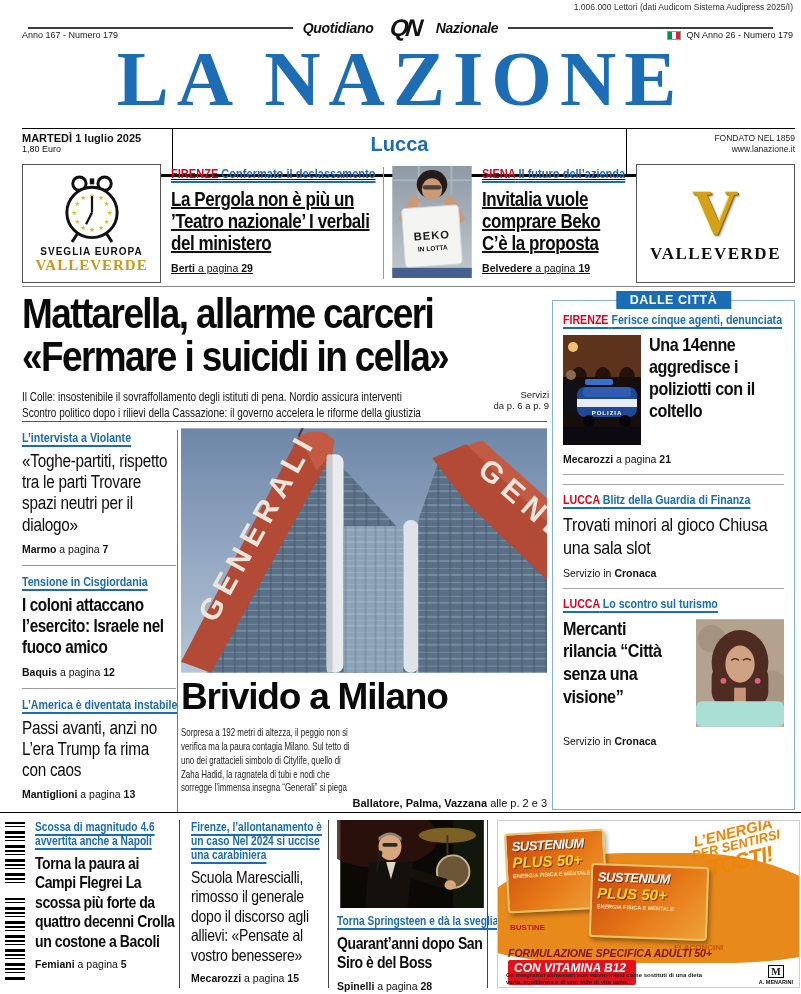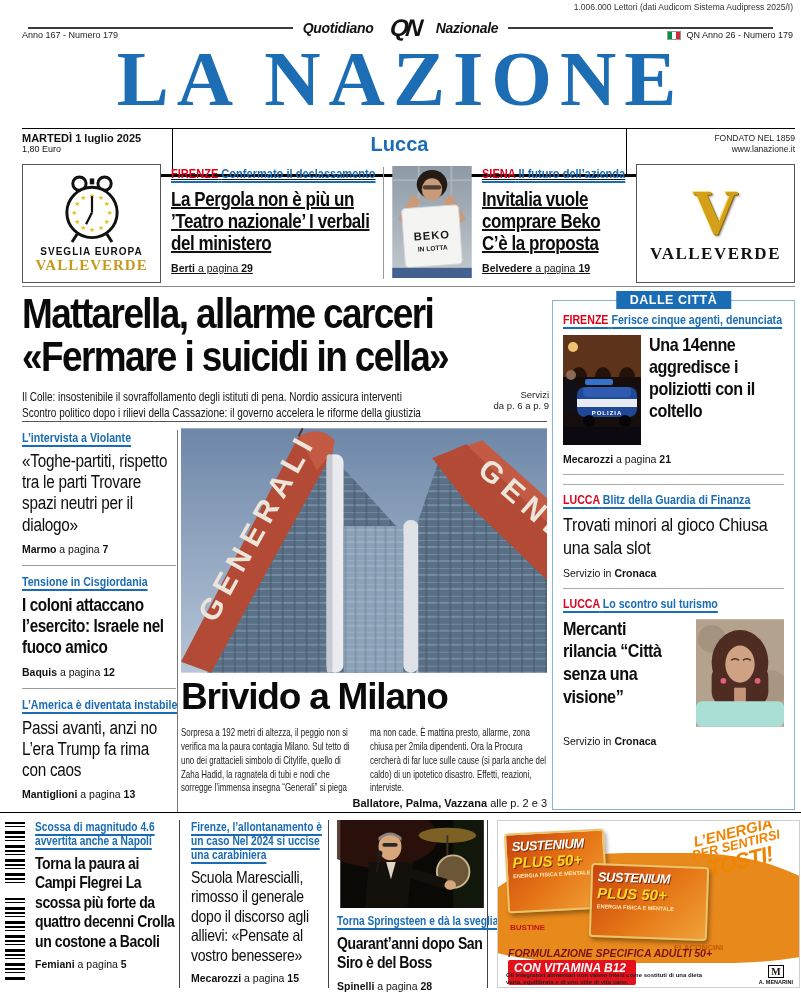--- a/index.html
+++ b/index.html
@@ -321,23 +321,20 @@
       <line x1="118" y1="8" x2="122" y2="0" stroke="#5a3028" stroke-width="2"></line>
     </svg>
   </div>
 
   <div class="abs milano">
     <div class="milano-h">Brivido a Milano</div>
     <div class="milano-cols">
       <div class="milano-col">
           <div class="txt sq72">Sorpresa a 192 metri di altezza, il peggio non si verifica ma la paura contagia Milano. Sul tetto di uno dei grattacieli simbolo di Citylife, quello di Zaha Hadid, la ragnatela di tubi e nodi che sorregge l’immensa insegna “Generali” si piega</div>
         </div>
-      <div class="milano-col">
-          <div class="txt sq72">ma non cade. È mattina presto, allarme, zona chiusa per 2mila dipendenti. Ora la Procura cercherà di far luce sulle cause (si parla anche del caldo) di un ipotetico disastro. Effetti, reazioni, interviste.</div>
-        </div>
     </div>
     <div class="byline milano-by"><b>Ballatore, Palma, Vazzana</b> <span>alle p. 2 e 3</span></div>
   </div>
 
   <div class="abs sidebar">
     <div class="sb-badge">DALLE CITTÀ</div>
 
     <div>
       <div class="kicker sb-k sq85 nw"><span class="city">FIRENZE</span> <span>Ferisce cinque agenti, denunciata</span></div>
       <div class="sb-row">

